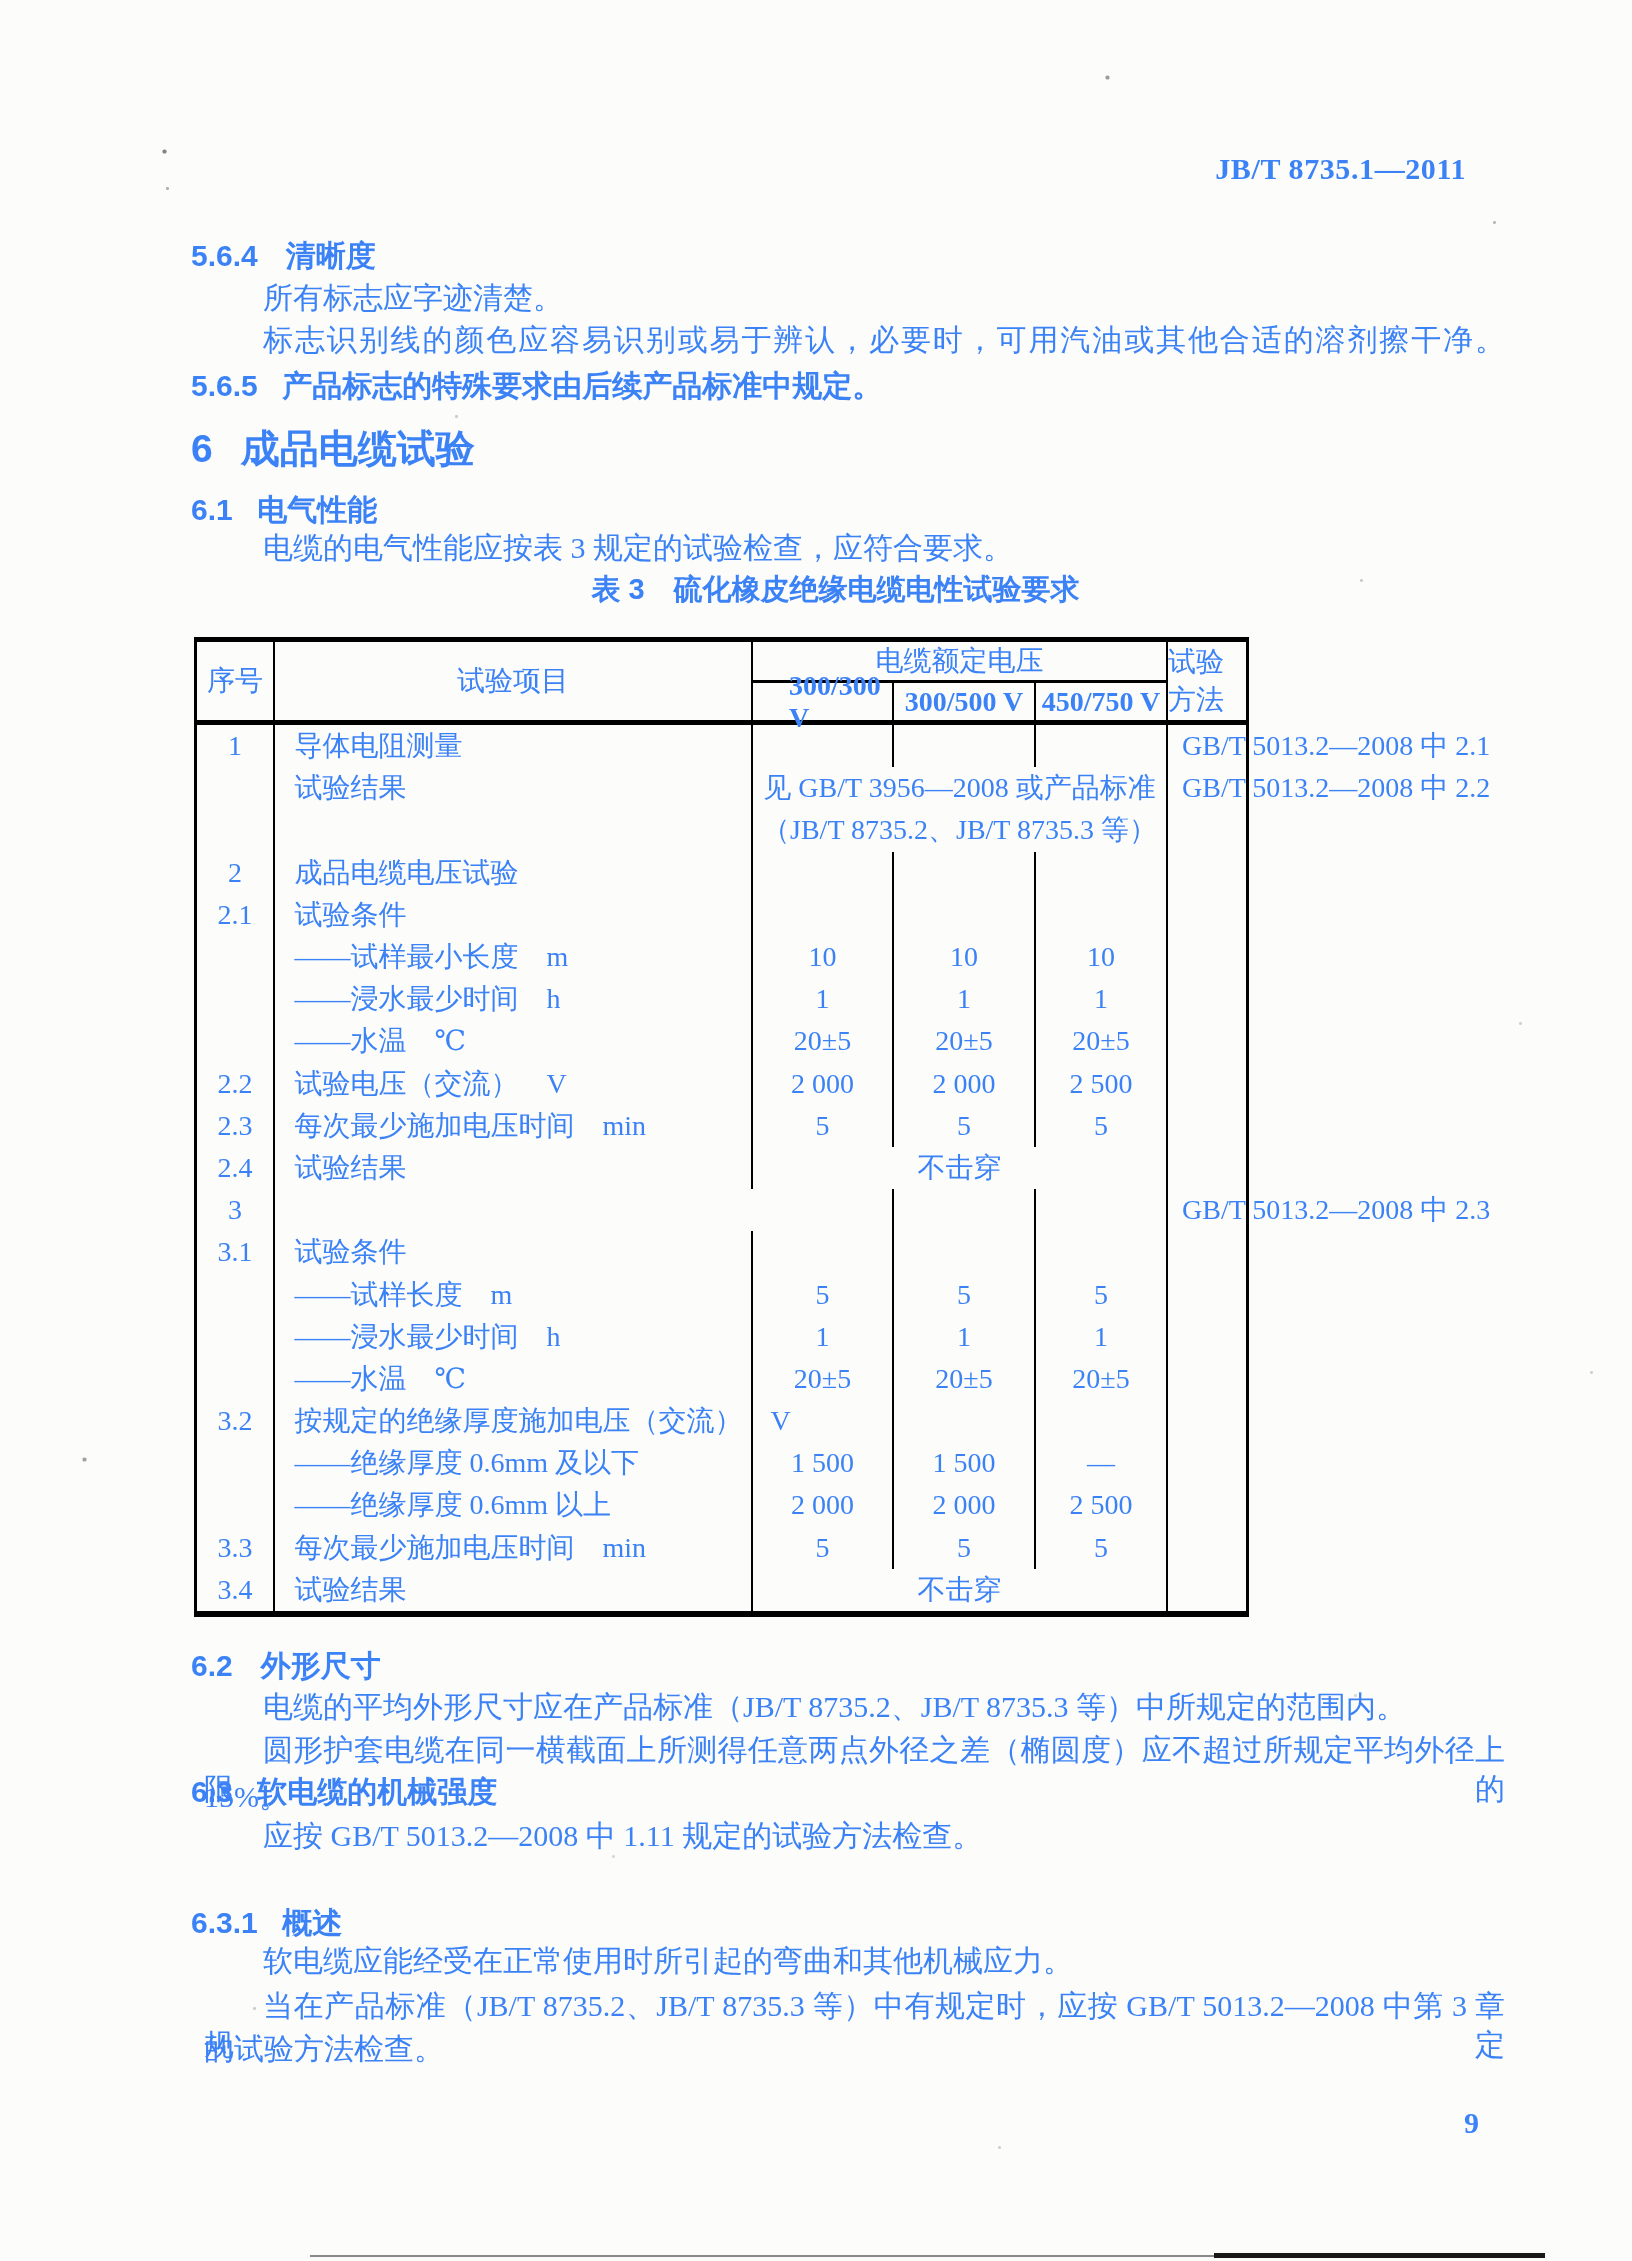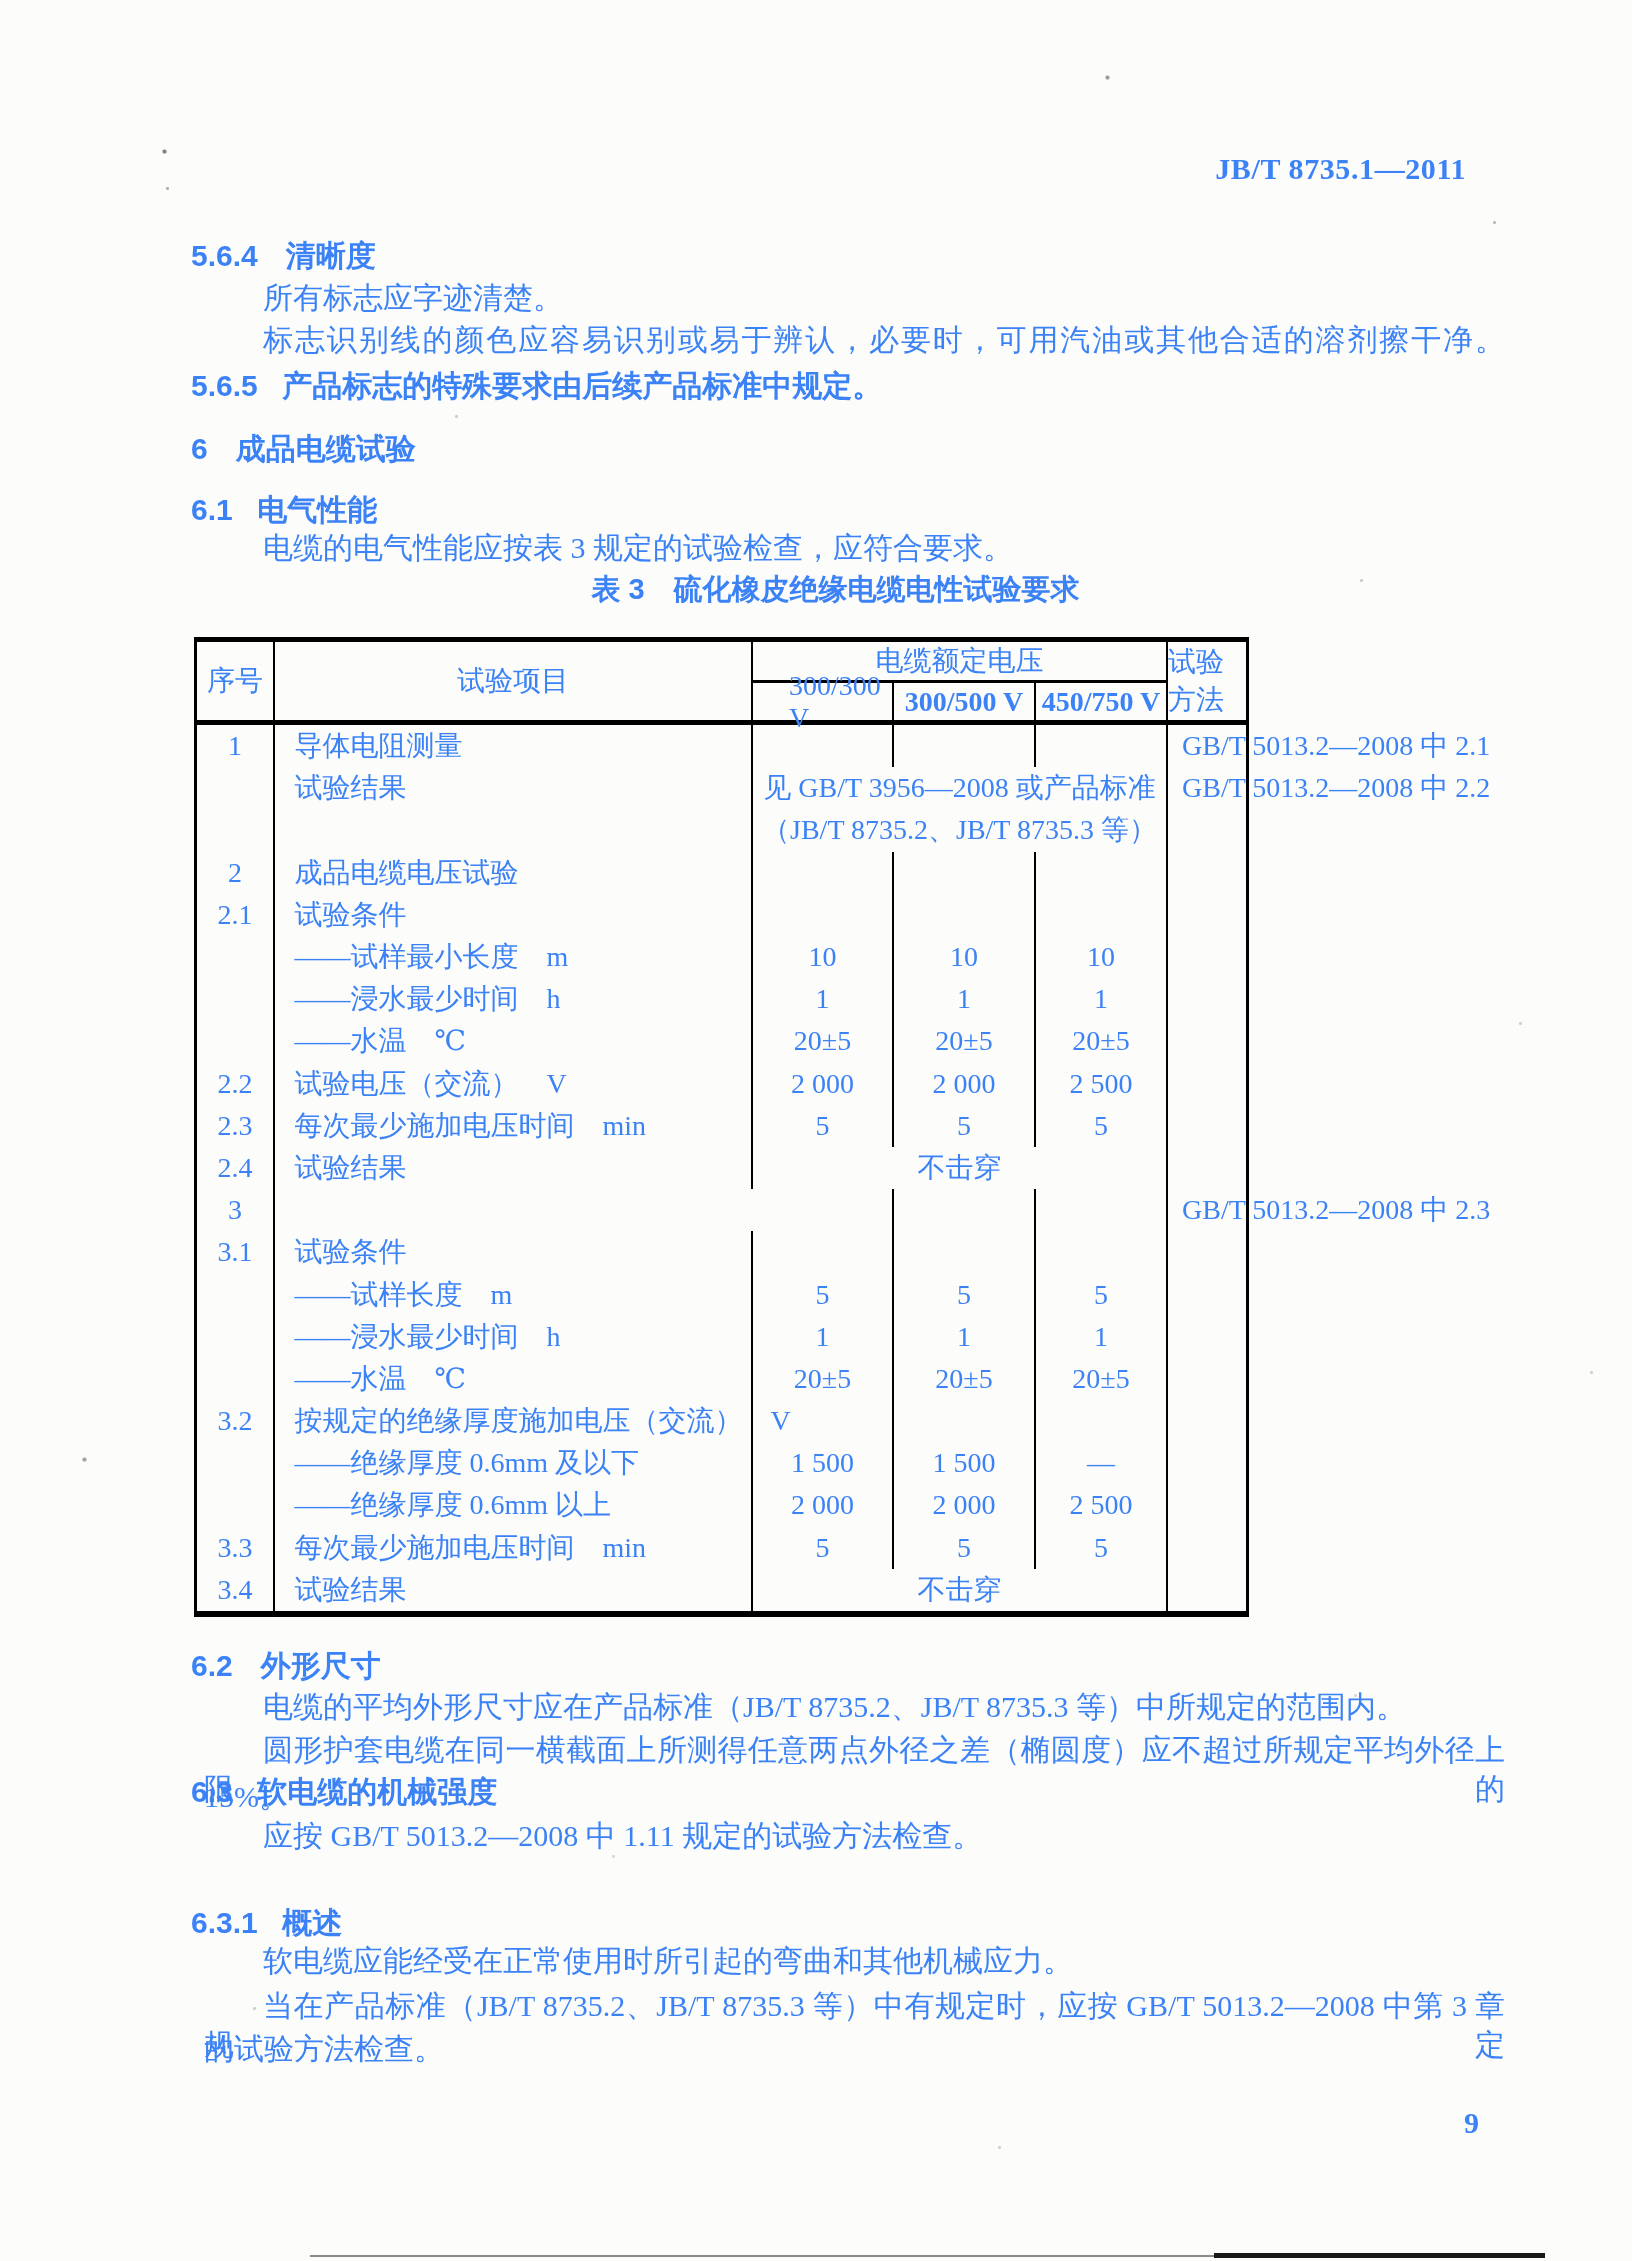--- a/index.html
+++ b/index.html
@@ -33,21 +33,21 @@
   .thead{
     display:grid;
     grid-template-columns:78px 478px 139px 142px 132px auto;
     grid-template-rows:41px 37px;
     border-bottom:5.8px solid #000;
   }
   .hc{display:flex;align-items:center;justify-content:center;box-sizing:border-box;}
   .h-no{grid-column:1;grid-row:1/3;border-right:2.6px solid #000;}
   .h-item{grid-column:2;grid-row:1/3;border-right:2.6px solid #000;}
   .h-vg{grid-column:3/6;grid-row:1;border-bottom:3.2px solid #000;text-align:center;}
-  .h-v1{grid-column:3;grid-row:2;font-weight:normal;padding-left:36px;}
+  .h-v1{grid-column:3;grid-row:2;font-weight:bold;padding-left:36px;}
   .h-v2{grid-column:4;grid-row:2;border-left:2.6px solid #000;font-weight:bold;}
   .h-v3{grid-column:5;grid-row:2;border-left:2.6px solid #000;font-weight:bold;}
   .h-method{grid-column:6;grid-row:1/3;border-left:2.6px solid #000;}
   .tbody{display:flex;flex-direction:column;height:886px;}
   .trow{
     flex:1;display:grid;
     grid-template-columns:78px 478px 139px 142px 132px auto;
     align-items:center;
   }
   .tc{box-sizing:border-box;height:100%;display:flex;align-items:center;overflow:visible;white-space:nowrap;}
@@ -89,21 +89,21 @@
   <div class="abs heading" style="top:236px;left:191px;">
     <span class="hnum">5.6.4</span><span class="htitle">清晰度</span>
   </div>
   <div class="blk indent" style="top:278px;">所有标志应字迹清楚。</div>
   <div class="blk indent fullline" style="top:320px;">标志识别线的颜色应容易识别或易于辨认，必要时，可用汽油或其他合适的溶剂擦干净。</div>
 
   <div class="abs heading" style="top:366px;left:191px;">
     <span class="hnum">5.6.5</span><span class="inline-text">产品标志的特殊要求由后续产品标准中规定。</span>
   </div>
 
-  <div class="abs heading" style="top:429px;left:191px;font-size:30px;">
+  <div class="abs heading" style="top:429px;left:191px;font-size:39px;">
     <span class="hnum">6</span><span class="htitle">成品电缆试验</span>
   </div>
 
   <div class="abs heading" style="top:490px;left:191px;">
     <span class="hnum">6.1</span><span class="htitle-sm htitle">电气性能</span>
   </div>
   <div class="blk indent" style="top:528px;">电缆的电气性能应按表 3 规定的试验检查，应符合要求。</div>
 
   <div class="caption">表 3　硫化橡皮绝缘电缆电性试验要求</div>
 

